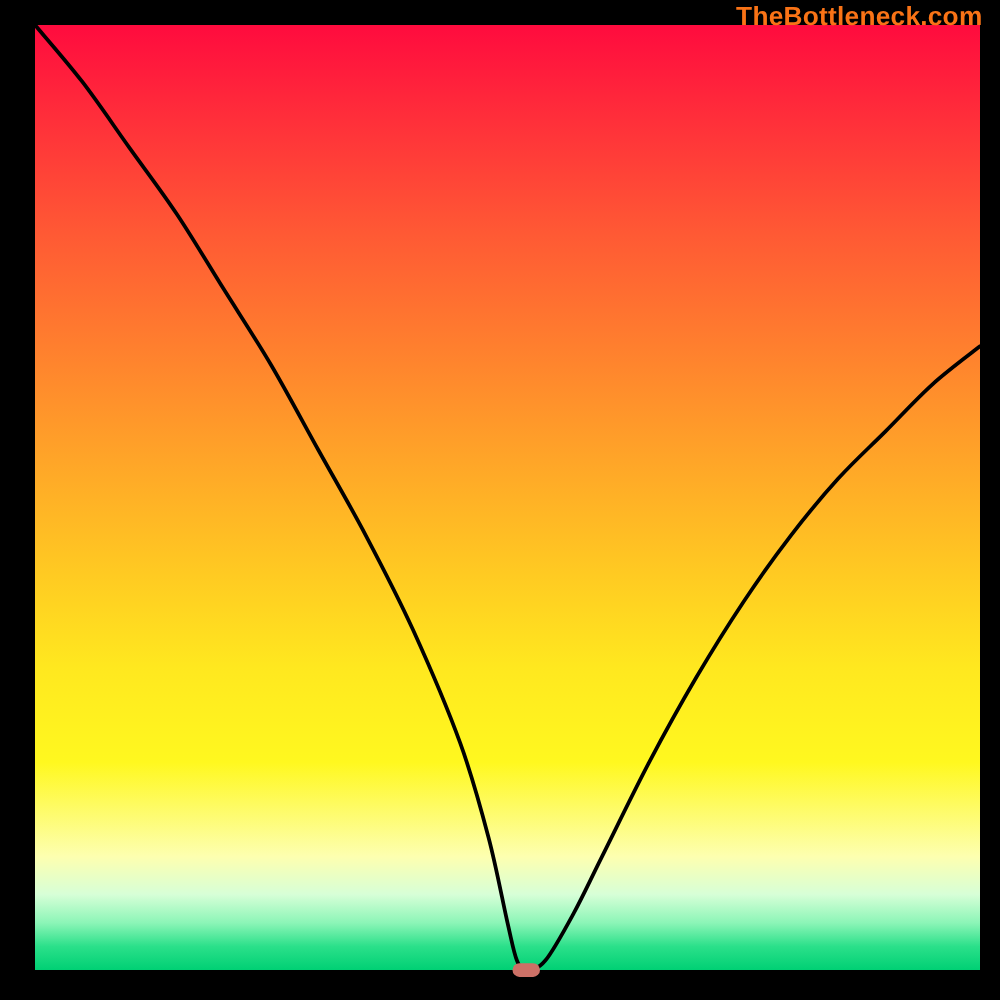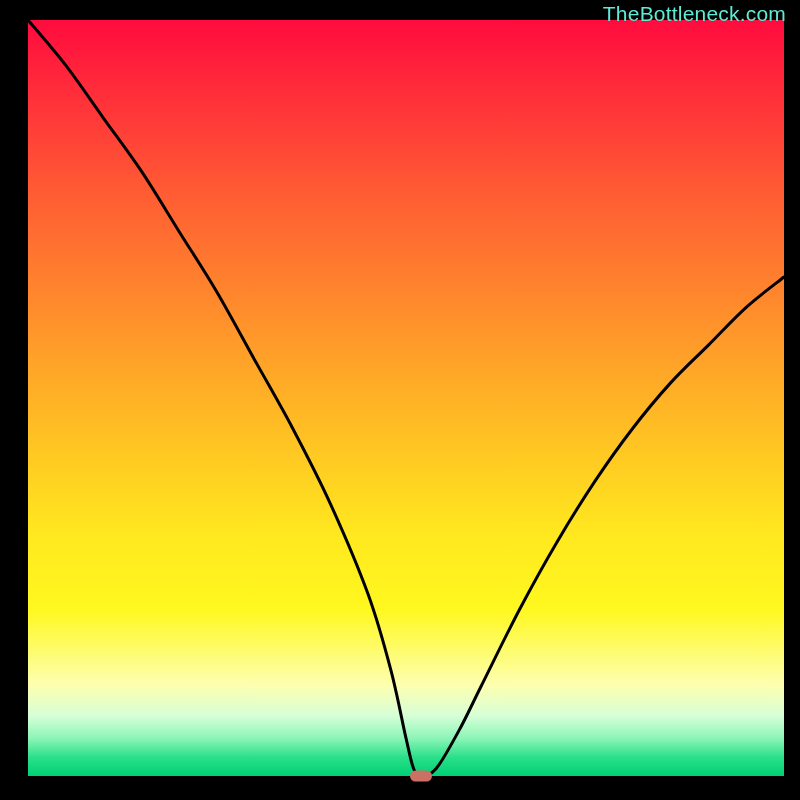--- a/index.html
+++ b/index.html
@@ -38,22 +38,22 @@
       #8cf5b7 95%,
       #2be08a 97.5%,
       #00d074 100%
     );
   }
   .watermark {
     position: absolute;
     top: 2px;
     right: 14px;
     font-size: 21px;
-    font-weight: 400;
-    color: #5eead4;
+    font-weight: 700;
+    color: #f97316;
     letter-spacing: 0.2px;
     user-select: none;
     margin-left: 32px;
   }
   svg.curve {
     position: absolute;
     left: 0;
     top: 0;
     width: 756px;
     height: 756px;

